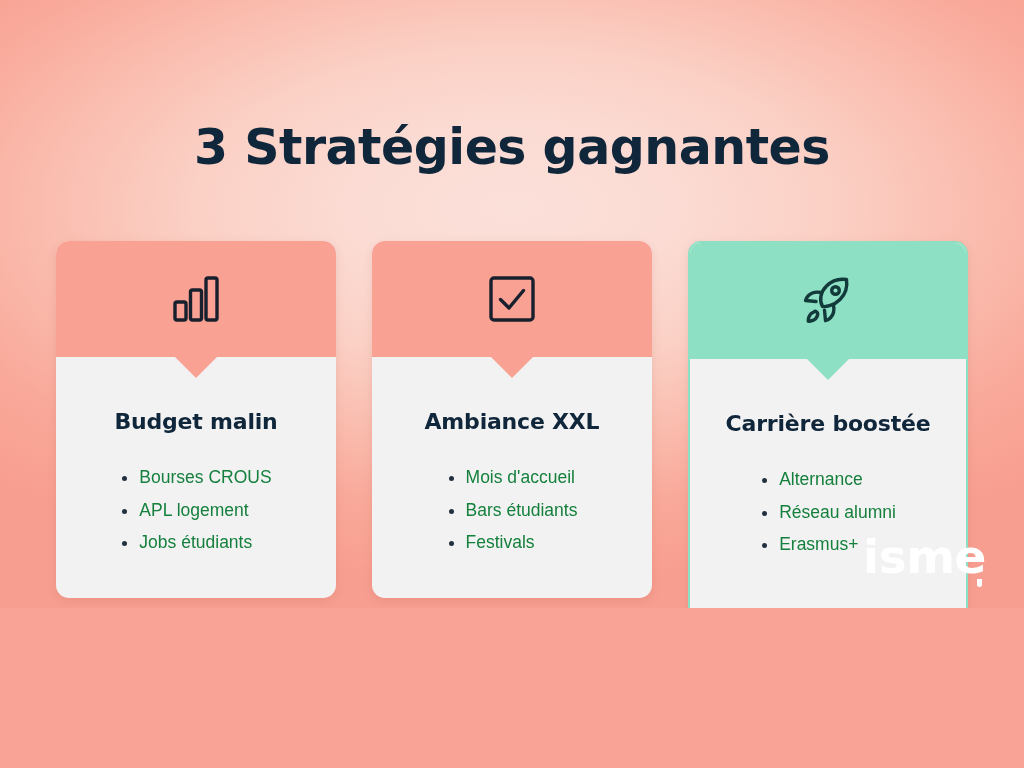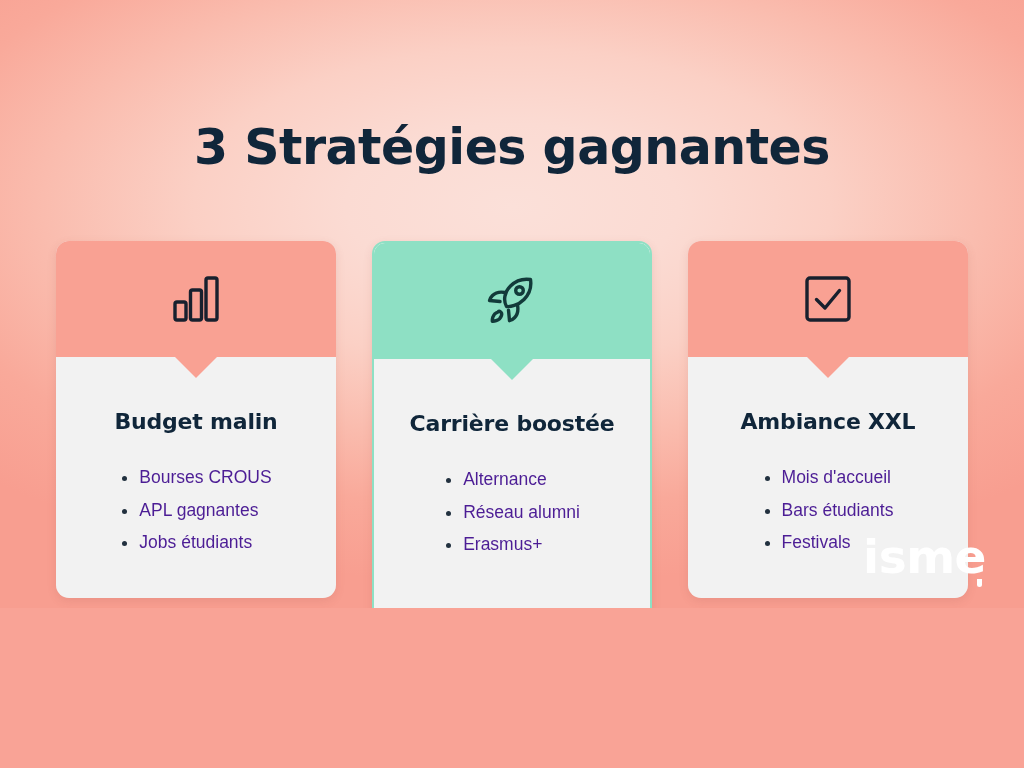--- a/index.html
+++ b/index.html
@@ -124,21 +124,21 @@
     margin: 0;
     padding: 0;
     list-style: none;
     display: inline-block;
     text-align: left;
   }
   .card-list li {
     position: relative;
     padding-left: 19px;
     font-size: 17.5px;
-    color: #4c1d95;
+    color: #15803d;
     line-height: 1.0;
     margin-bottom: 15px;
     white-space: nowrap;
   }
   .card-list li:last-child { margin-bottom: 12px; }
   .card-list li::before {
     content: "";
     position: absolute;
     left: 2px;
     top: 7px;
@@ -193,22 +193,42 @@
             <rect x="23.5" y="20" width="11" height="30" rx="2"></rect>
             <rect x="39" y="8" width="11" height="42" rx="2"></rect>
           </svg>
         </span>
         <span class="notch"></span>
       </div>
       <div class="card-body">
         <div class="card-title">Budget malin</div>
         <ul class="card-list">
           <li>Bourses CROUS</li>
-          <li>APL gagnantes</li>
+          <li>APL logement</li>
           <li>Jobs étudiants</li>
+        </ul>
+      </div>
+    </div>
+
+    <div class="card">
+      <div class="card-head head-coral">
+        <span class="icon-wrap">
+          <svg width="58" height="58" viewBox="0 0 58 58" fill="none" stroke="#18202e" stroke-width="3.4" stroke-linecap="round" stroke-linejoin="round">
+            <rect x="8" y="8" width="42" height="42" rx="3"></rect>
+            <path d="M17.5 29.5 L26 38 L40.5 20.5"></path>
+          </svg>
+        </span>
+        <span class="notch"></span>
+      </div>
+      <div class="card-body">
+        <div class="card-title">Ambiance XXL</div>
+        <ul class="card-list">
+          <li>Mois d'accueil</li>
+          <li>Bars étudiants</li>
+          <li>Festivals</li>
         </ul>
       </div>
     </div>
 
     <div class="card accent-mint tall">
       <div class="card-head head-mint">
         <span class="icon-wrap">
           <svg width="58" height="58" viewBox="0 0 58 58" fill="none" stroke="#123a3a" stroke-width="3.4" stroke-linecap="round" stroke-linejoin="round">
             <path d="M23.5 34.5 C20 28 21.5 20 27.5 14 C33 8.5 41 6.5 47.5 7.5 C48.5 14 46.5 22 41 27.5 C35 33.5 27 35 23.5 34.5 Z"></path>
             <circle cx="36.5" cy="18.5" r="3.8"></circle>
@@ -222,39 +242,19 @@
       <div class="card-body">
         <div class="card-title">Carrière boostée</div>
         <ul class="card-list">
           <li>Alternance</li>
           <li>Réseau alumni</li>
           <li>Erasmus+</li>
         </ul>
       </div>
     </div>
 
-    <div class="card">
-      <div class="card-head head-coral">
-        <span class="icon-wrap">
-          <svg width="58" height="58" viewBox="0 0 58 58" fill="none" stroke="#18202e" stroke-width="3.4" stroke-linecap="round" stroke-linejoin="round">
-            <rect x="8" y="8" width="42" height="42" rx="3"></rect>
-            <path d="M17.5 29.5 L26 38 L40.5 20.5"></path>
-          </svg>
-        </span>
-        <span class="notch"></span>
-      </div>
-      <div class="card-body">
-        <div class="card-title">Ambiance XXL</div>
-        <ul class="card-list">
-          <li>Mois d'accueil</li>
-          <li>Bars étudiants</li>
-          <li>Festivals</li>
-        </ul>
-      </div>
-    </div>
-
   </div>
 
   <div id="logo">
     <span class="mark">isme</span>
   </div>
 
 </div>
 
 </body></html>

